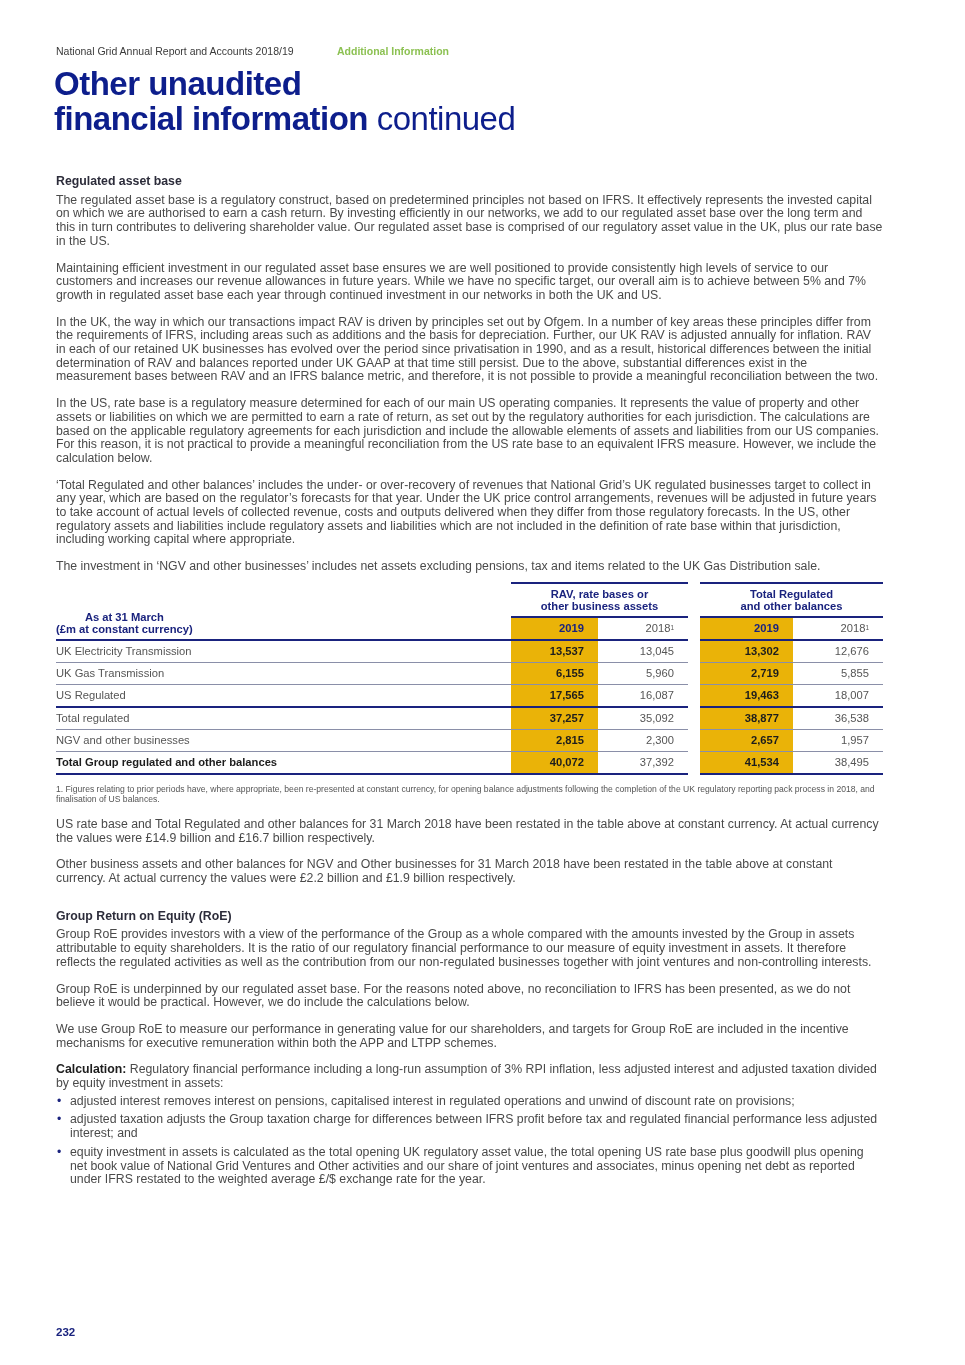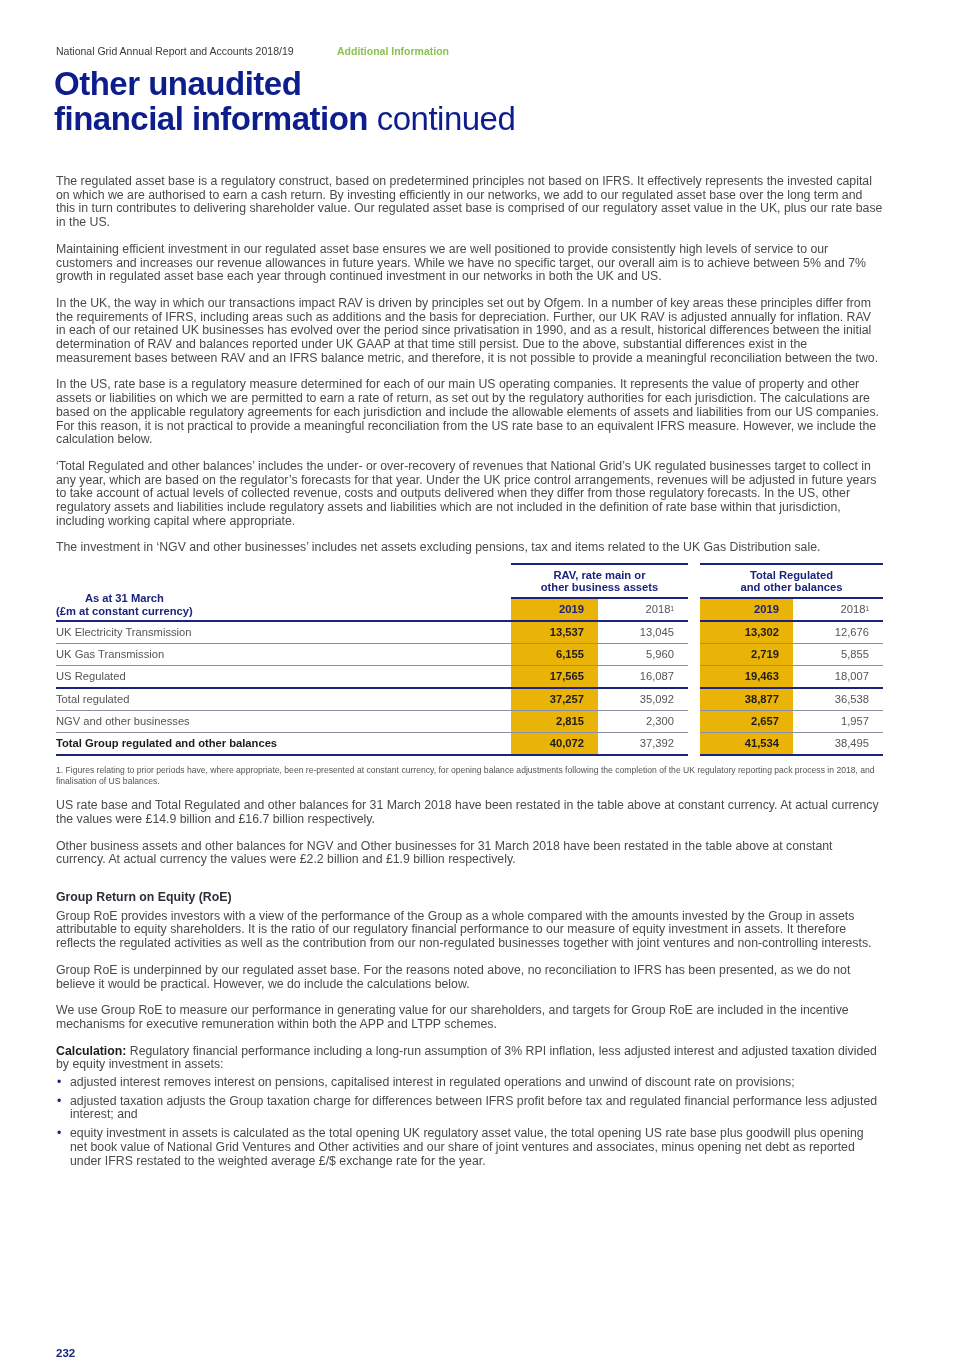--- a/index.html
+++ b/index.html
@@ -33,58 +33,59 @@
   tbody td.b { color: #1d1d1d; font-weight: bold; }
   tbody td.gapc { border-bottom: none; }
   tbody tr.thick td { border-bottom: 2px solid #1a237e; }
   tbody tr.thick td.gapc { border-bottom: none; }
   tbody tr.total td.label { font-weight: bold; color: #1d1d1d; }
   .footnote { font-size: 8.6px; line-height: 10.5px; color: #555; margin: 9px 0 13px 0; }
   ul { margin: 0; padding: 0; list-style: none; }
   li { position: relative; padding-left: 14px; margin-bottom: 5px; }
   li .bullet { position: absolute; left: 1px; top: 0; color: #1a237e; }
   .calc-label { font-weight: bold; color: #1d1d1d; }
-  .page-number { position: absolute; top: 1326px; left: 0; font-size: 11.5px; font-weight: bold; color: #1a237e; margin-top: 21px; }
+  .page-number { position: absolute; top: 1326px; left: 0; font-size: 11.5px; font-weight: bold; color: #1a237e; }
 </style>
 </head>
 <body>
 
 <div class="page">
   <div class="running-head">
     <span>National Grid Annual Report and Accounts 2018/19</span>
     <span class="section">Additional Information</span>
   </div>
 
   <h1 class="title">
     <span>Other unaudited</span><br>
     <span>financial information</span><span class="light"> continued</span>
   </h1>
 
   <div class="content">
+    <h3>Regulated asset base</h3>
     <p>The regulated asset base is a regulatory construct, based on predetermined principles not based on IFRS. It effectively represents the invested capital on which we are authorised to earn a cash return. By investing efficiently in our networks, we add to our regulated asset base over the long term and this in turn contributes to delivering shareholder value. Our regulated asset base is comprised of our regulatory asset value in the UK, plus our rate base in the US.</p>
     <p>Maintaining efficient investment in our regulated asset base ensures we are well positioned to provide consistently high levels of service to our customers and increases our revenue allowances in future years. While we have no specific target, our overall aim is to achieve between 5% and 7% growth in regulated asset base each year through continued investment in our networks in both the UK and US.</p>
     <p>In the UK, the way in which our transactions impact RAV is driven by principles set out by Ofgem. In a number of key areas these principles differ from the requirements of IFRS, including areas such as additions and the basis for depreciation. Further, our UK RAV is adjusted annually for inflation. RAV in each of our retained UK businesses has evolved over the period since privatisation in 1990, and as a result, historical differences between the initial determination of RAV and balances reported under UK GAAP at that time still persist. Due to the above, substantial differences exist in the measurement bases between RAV and an IFRS balance metric, and therefore, it is not possible to provide a meaningful reconciliation between the two.</p>
     <p>In the US, rate base is a regulatory measure determined for each of our main US operating companies. It represents the value of property and other assets or liabilities on which we are permitted to earn a rate of return, as set out by the regulatory authorities for each jurisdiction. The calculations are based on the applicable regulatory agreements for each jurisdiction and include the allowable elements of assets and liabilities from our US companies. For this reason, it is not practical to provide a meaningful reconciliation from the US rate base to an equivalent IFRS measure. However, we include the calculation below.</p>
     <p>‘Total Regulated and other balances’ includes the under- or over-recovery of revenues that National Grid’s UK regulated businesses target to collect in any year, which are based on the regulator’s forecasts for that year. Under the UK price control arrangements, revenues will be adjusted in future years to take account of actual levels of collected revenue, costs and outputs delivered when they differ from those regulatory forecasts. In the US, other regulatory assets and liabilities include regulatory assets and liabilities which are not included in the definition of rate base within that jurisdiction, including working capital where appropriate.</p>
     <p style="margin-bottom:5px">The investment in ‘NGV and other businesses’ includes net assets excluding pensions, tax and items related to the UK Gas Distribution sale.</p>
 
     <table>
       <colgroup>
         <col style="width:455px">
           <col style="width:87px">
           <col style="width:90px">
           <col style="width:12px">
           <col style="width:93px">
           <col style="width:90px">
       </colgroup>
       <thead>
         <tr class="grp-head">
           <th></th>
           <th class="g" colspan="2">
-            <span>RAV, rate main or</span><br>
+            <span>RAV, rate bases or</span><br>
             <span>other business assets</span>
           </th>
           <th class="gap"></th>
           <th class="g" colspan="2">
             <span>Total Regulated</span><br>
             <span>and other balances</span>
           </th>
         </tr>
         <tr class="col-head">
           <th class="label" style="position:relative">

